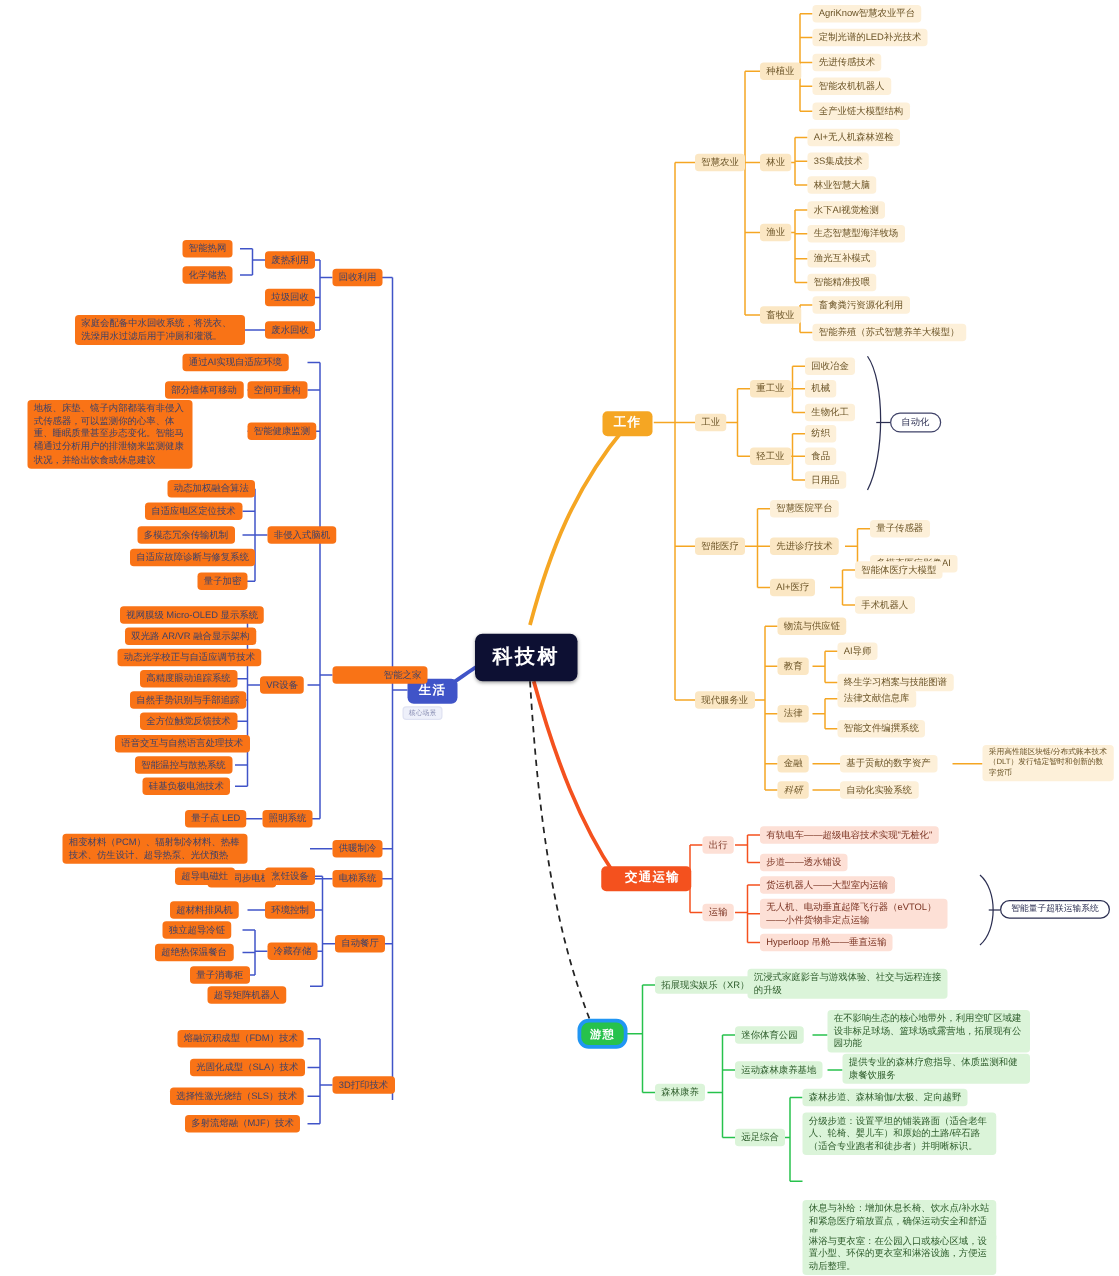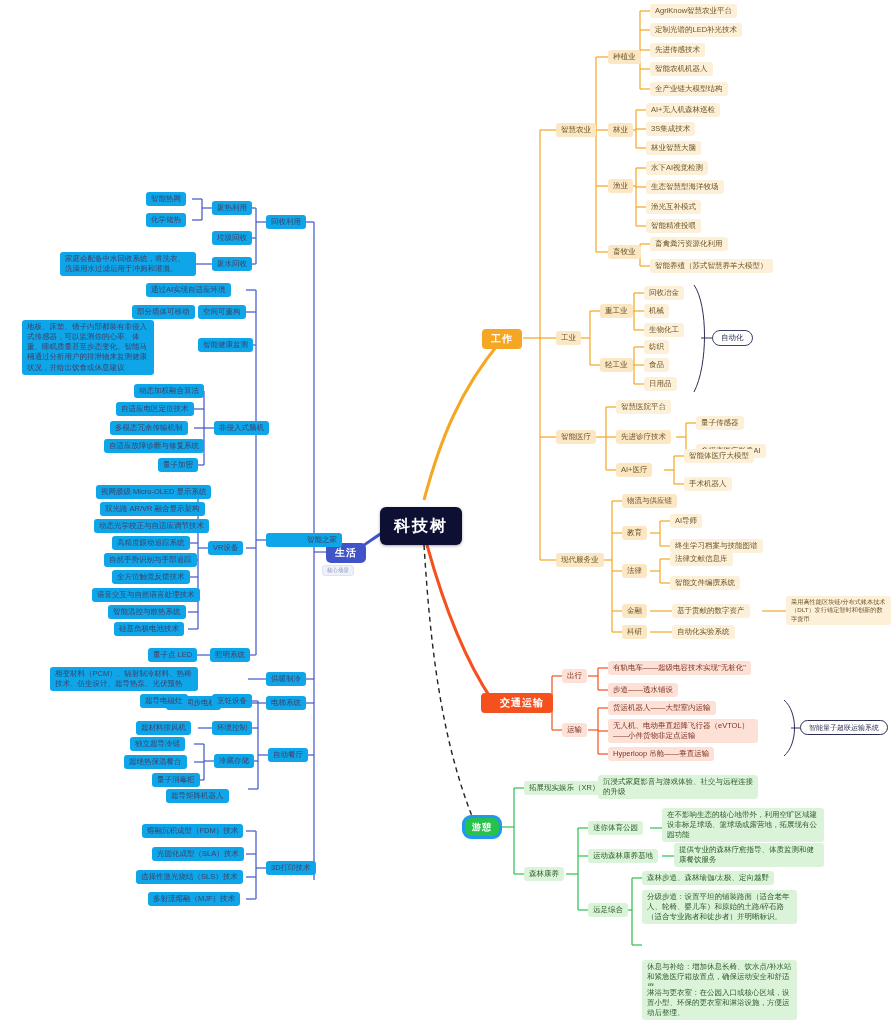--- a/index.html
+++ b/index.html
@@ -34,21 +34,21 @@
                border:1px solid #dfe2f2;border-radius:3px;padding:1px 4px;white-space:nowrap;}
 
   
   .chip{border-radius:3px;padding:2px 5px;white-space:nowrap;font-size:7.5px;}
   .chip.wrap{white-space:normal;}
 
   
   .c-orange{background:#fdf0d9;color:#6b5427;}
   .c-orange-dim{background:#fbe7c4;color:#6b5427;}
   .c-red{background:#fde0d6;color:#7a3322;}
-  .c-purple{background:#0ea5e9;color:#3f4268;}
+  .c-purple{background:#f97316;color:#3f4268;}
   .c-green{background:#dbf4d9;color:#2c5b2a;}
   .c-outline{background:#ffffff;border:1px solid #3f4268;border-radius:9px;
              color:#2c2f52;padding:2px 8px;}
   .c-outline-dark{background:#ffffff;border:1px solid #2c2f52;border-radius:9px;
              color:#2c2f52;padding:2px 8px;}
   .vtiny{font-size:6.2px;}
 </style>
 </head>
 <body>
 
@@ -322,21 +322,21 @@
   <div class="node chip c-orange-dim" style="left:622px;top:494px;">物流与供应链</div>
   <div class="node chip c-orange-dim" style="left:622px;top:526px;">教育</div>
   <div class="node chip c-orange" style="left:670px;top:514px;">AI导师</div>
   <div class="node chip c-orange" style="left:670px;top:539px;">终生学习档案与技能图谱</div>
   <div class="node chip c-orange-dim" style="left:622px;top:564px;">法律</div>
   <div class="node chip c-orange" style="left:670px;top:552px;">法律文献信息库</div>
   <div class="node chip c-orange" style="left:670px;top:576px;">智能文件编撰系统</div>
   <div class="node chip c-orange-dim" style="left:622px;top:604px;">金融</div>
   <div class="node chip c-orange" style="left:672px;top:604px;">基于贡献的数字资产</div>
   <div class="node chip c-orange wrap vtiny" style="left:786px;top:596px;width:105px;">采用高性能区块链/分布式账本技术（DLT）发行锚定智时和创新的数字货币</div>
-  <div class="node chip c-orange-dim" style="left:622px;top:625px;">科研</div>
+  <div class="node chip c-orange-dim" style="left:622px;top:625px;font-style:italic;">科研</div>
   <div class="node chip c-orange" style="left:672px;top:625px;text-align:right;">自动化实验系统</div>
 
   <div class="node chip c-red" style="left:562px;top:669px;">出行</div>
   <div class="node chip c-red" style="left:608px;top:661px;">有轨电车——超级电容技术实现"无桩化"</div>
   <div class="node chip c-red" style="left:608px;top:683px;">步道——透水铺设</div>
   <div class="node chip c-red" style="left:562px;top:723px;">运输</div>
   <div class="node chip c-red" style="left:608px;top:701px;">货运机器人——大型室内运输</div>
   <div class="node chip c-red wrap" style="left:608px;top:719px;width:150px;">无人机、电动垂直起降飞行器（eVTOL）——小件货物非定点运输</div>
   <div class="node chip c-red" style="left:608px;top:747px;">Hyperloop 吊舱——垂直运输</div>
   <div class="node c-outline-dark" style="left:800px;top:720px;font-size:7px;white-space:nowrap;">智能量子超联运输系统</div>

